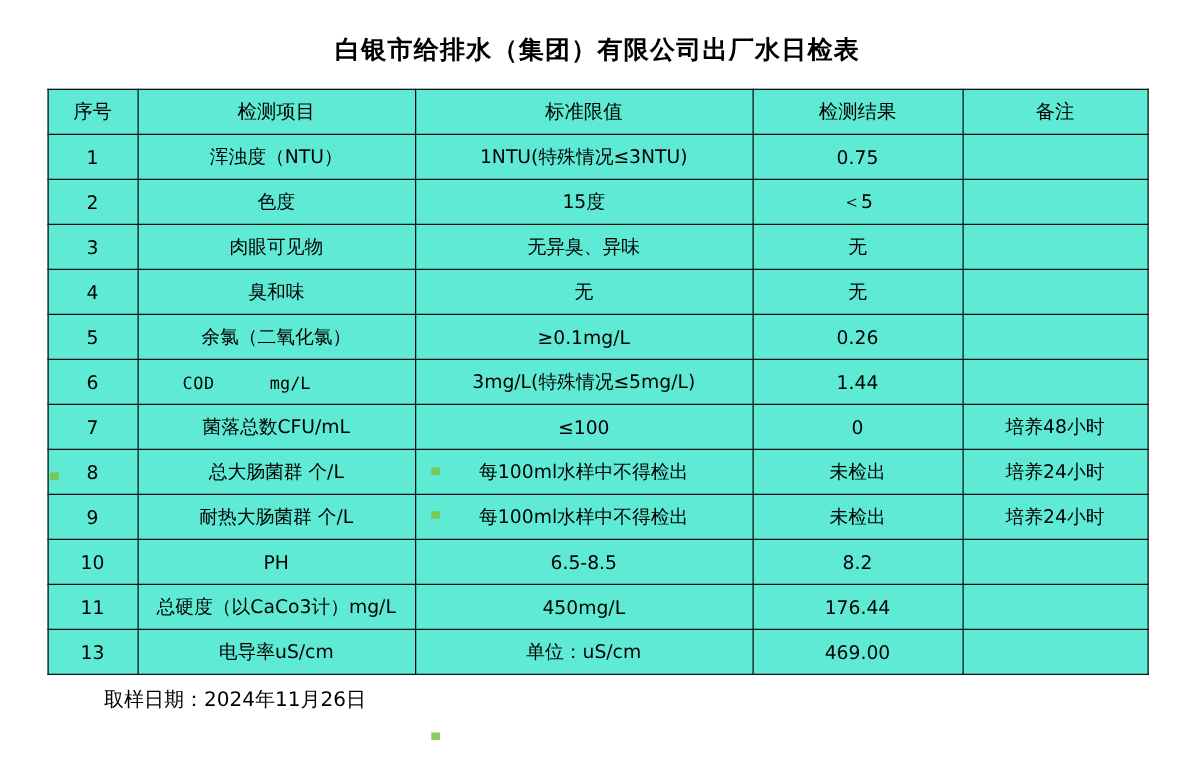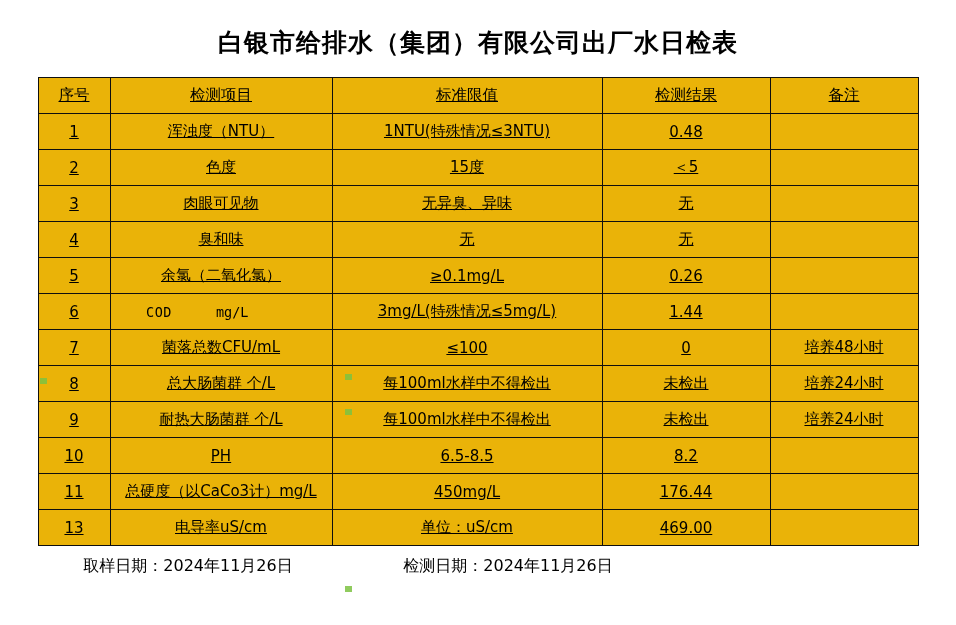--- a/index.html
+++ b/index.html
@@ -15,34 +15,33 @@
     overflow: hidden;
   }
   .page {
     position: relative;
     width: 956px;
     height: 625px;
     box-sizing: border-box;
   }
   .doc-title {
     text-align: center;
-    font-size: 25px;
+    font-size: 20px;
     font-weight: bold;
     letter-spacing: 1px;
     margin-top: 26px;
     margin-bottom: 18px;
     font-family: "DejaVu Sans", "Liberation Sans", sans-serif;
   }
   table.report {
     border-collapse: collapse;
     margin: 0 auto;
     width: 880px;
     table-layout: fixed;
-    background: #eab308;
-    text-decoration: underline;
+    background: #5eead4;
   }
   table.report td, table.report th {
     border: 1px solid #0f0f0f;
     text-align: center;
     vertical-align: middle;
     font-size: 15px;
     font-weight: normal;
     height: 35px;
     padding: 0 4px;
     font-family: "DejaVu Sans", "Liberation Sans", sans-serif;
@@ -111,21 +110,21 @@
         <th>标准限值</th>
         <th>检测结果</th>
         <th>备注</th>
       </tr>
     </thead>
     <tbody>
       <tr>
         <td class="num-cell">1</td>
         <td>浑浊度（NTU）</td>
         <td class="mono">1NTU(特殊情况≤3NTU)</td>
-        <td class="num-cell">0.48</td>
+        <td class="num-cell">0.75</td>
         <td></td>
       </tr>
       <tr>
         <td class="num-cell">2</td>
         <td>色度</td>
         <td class="mono">15度</td>
         <td>＜5</td>
         <td></td>
       </tr>
       <tr>
@@ -200,21 +199,20 @@
         <td>电导率uS/cm</td>
         <td>单位：uS/cm</td>
         <td class="num-cell">469.00</td>
         <td></td>
       </tr>
     </tbody>
   </table>
 
   <div class="footer">
     <div class="f1">取样日期：2024年11月26日</div>
-    <div class="f2">检测日期：2024年11月26日</div>
   </div>
 
   <div class="speck" style="left:40px; top:352px;"></div>
   <div class="speck" style="left:345px; top:348px;"></div>
   <div class="speck" style="left:345px; top:383px;"></div>
   <div class="speck" style="left:345px; top:560px;"></div>
 
 </div>
 
 </body></html>

